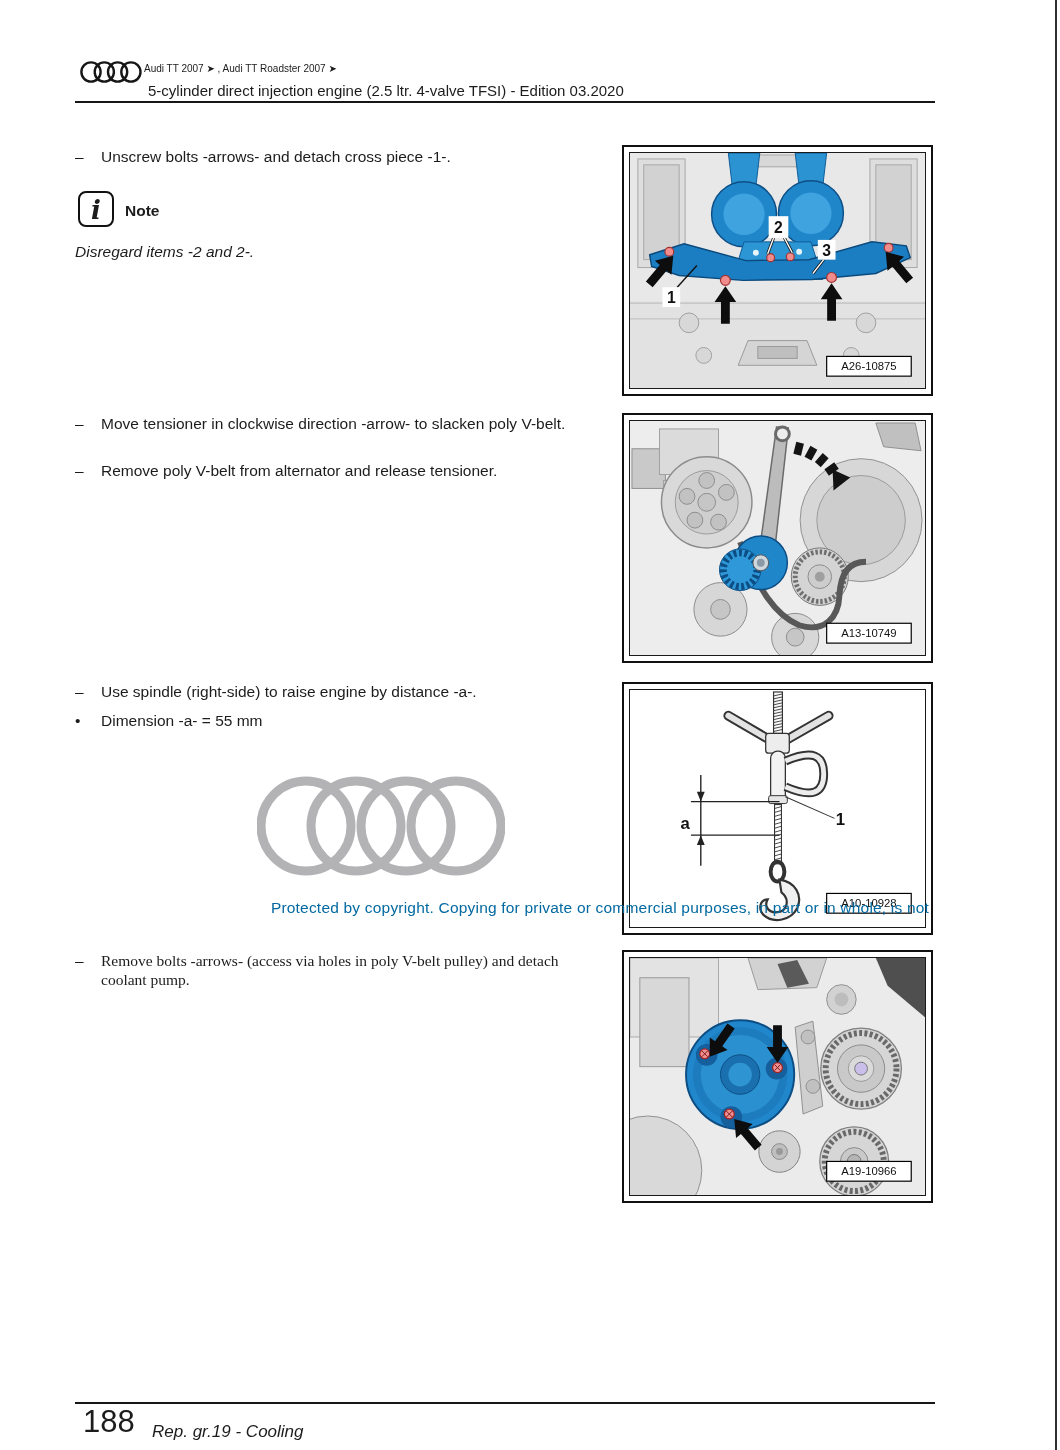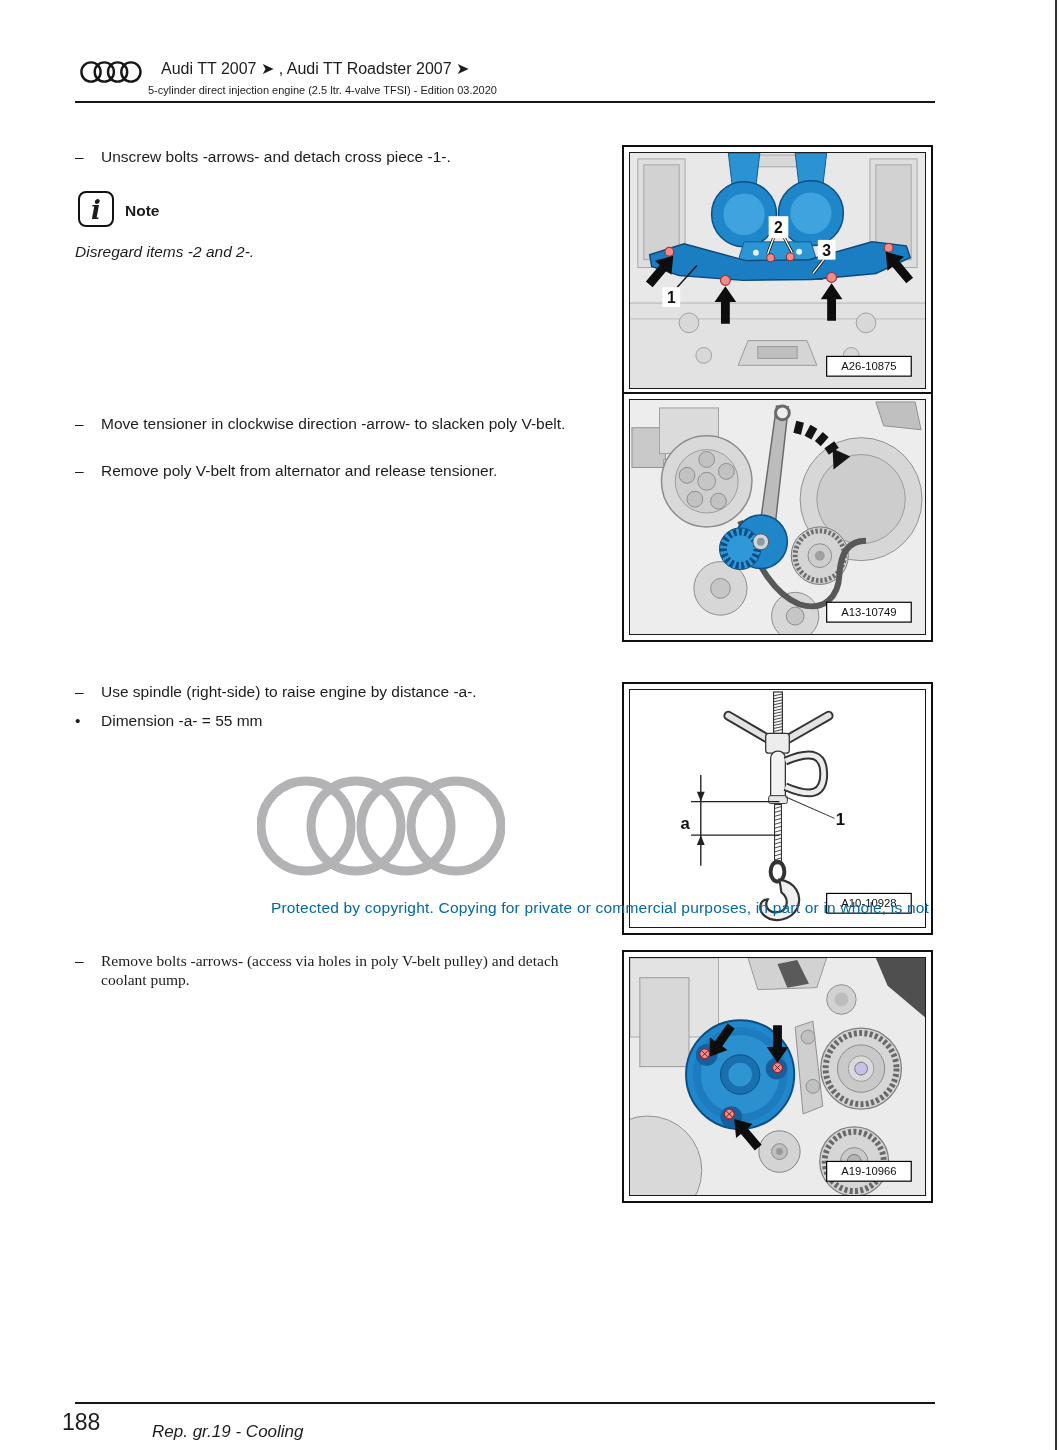--- a/index.html
+++ b/index.html
@@ -2,51 +2,51 @@
 <html><head>
 <meta charset="utf-8">
 <style>
   html,body{margin:0;padding:0;background:#ffffff;}
   #page{
     position:relative;width:1060px;height:1450px;background:#ffffff;overflow:hidden;
     font-family:"Liberation Sans","DejaVu Sans",sans-serif;color:#1c1c1c;
   }
   .abs{position:absolute;}
   
-  #hdr-title1{left:161px;top:58px;font-size:16px;line-height:21px;width:600px;}
-  #hdr-title2{left:148px;top:80px;font-size:11px;line-height:21px;width:700px;}
+  #hdr-title1{left:144px;top:58px;font-size:10px;line-height:21px;width:600px;}
+  #hdr-title2{left:148px;top:80px;font-size:15px;line-height:21px;width:700px;}
   #hdr-rule{left:75px;top:101px;width:860px;height:2px;background:#161616;}
   
   .step{display:flex;z-index:50;font-size:15.5px;line-height:19px;}
   .step .marker{width:26px;flex:0 0 26px;}
   .step .txt{width:488px;}
   
   #note-icon{left:78px;top:191px;width:36px;height:36px;border:2.5px solid #111;border-radius:8px;
              display:flex;align-items:center;justify-content:center;box-sizing:border-box;z-index:50;}
   #note-icon span{font-family:"DejaVu Serif",serif;font-style:italic;font-weight:bold;font-size:26px;line-height:26px;margin-top:1px;}
   #note-label{left:125px;top:202px;font-size:15.5px;font-weight:bold;z-index:50;}
   #note-text{left:75px;top:243px;font-size:15.5px;font-style:italic;z-index:50;}
   
   .figure{left:622px;width:311px;border:2px solid #101010;background:#fff;padding:5px;box-sizing:border-box;z-index:10;}
   .figure .inner{border:1px solid #1a1a1a;width:100%;height:100%;overflow:hidden;box-sizing:border-box;}
   .figure svg{display:block;width:100%;height:100%;}
   #fig1{top:145px;height:251px;}
-  #fig2{top:392px;height:250px;}
+  #fig2{top:413px;height:250px;}
   #fig3{top:682px;height:253px;}
   #fig4{top:950px;height:253px;}
   svg text{font-family:"Liberation Sans","DejaVu Sans",sans-serif;}
   .code-text{font-size:11.5px;fill:#111;}
   .callout-text{font-size:16px;font-weight:bold;fill:#111;}
   
   #wm-rings{left:257px;top:776px;z-index:5;}
   #wm-text{left:230px;top:892px;width:740px;text-align:center;z-index:40;
            font-size:15.5px;line-height:31px;color:#0369a1;letter-spacing:.2px;}
   
   #ftr-rule{left:75px;top:1402px;width:860px;height:2px;background:#161616;}
-  #ftr-page{left:62px;top:1405px;font-size:23px;line-height:34px;}
+  #ftr-page{left:83px;top:1405px;font-size:31px;line-height:34px;}
   #ftr-section{left:152px;top:1422px;font-size:17px;font-style:italic;}
   #edge-line{left:1055px;top:0;width:2px;height:1450px;background:#303030;}
 </style>
 </head>
 <body>
 
 <div id="page">
 
   <svg class="abs" id="hdr-logo" style="left:80px;top:60px;" width="62" height="24" viewBox="0 0 62 24">
     <g fill="none" stroke="#161616" stroke-width="2.4">

